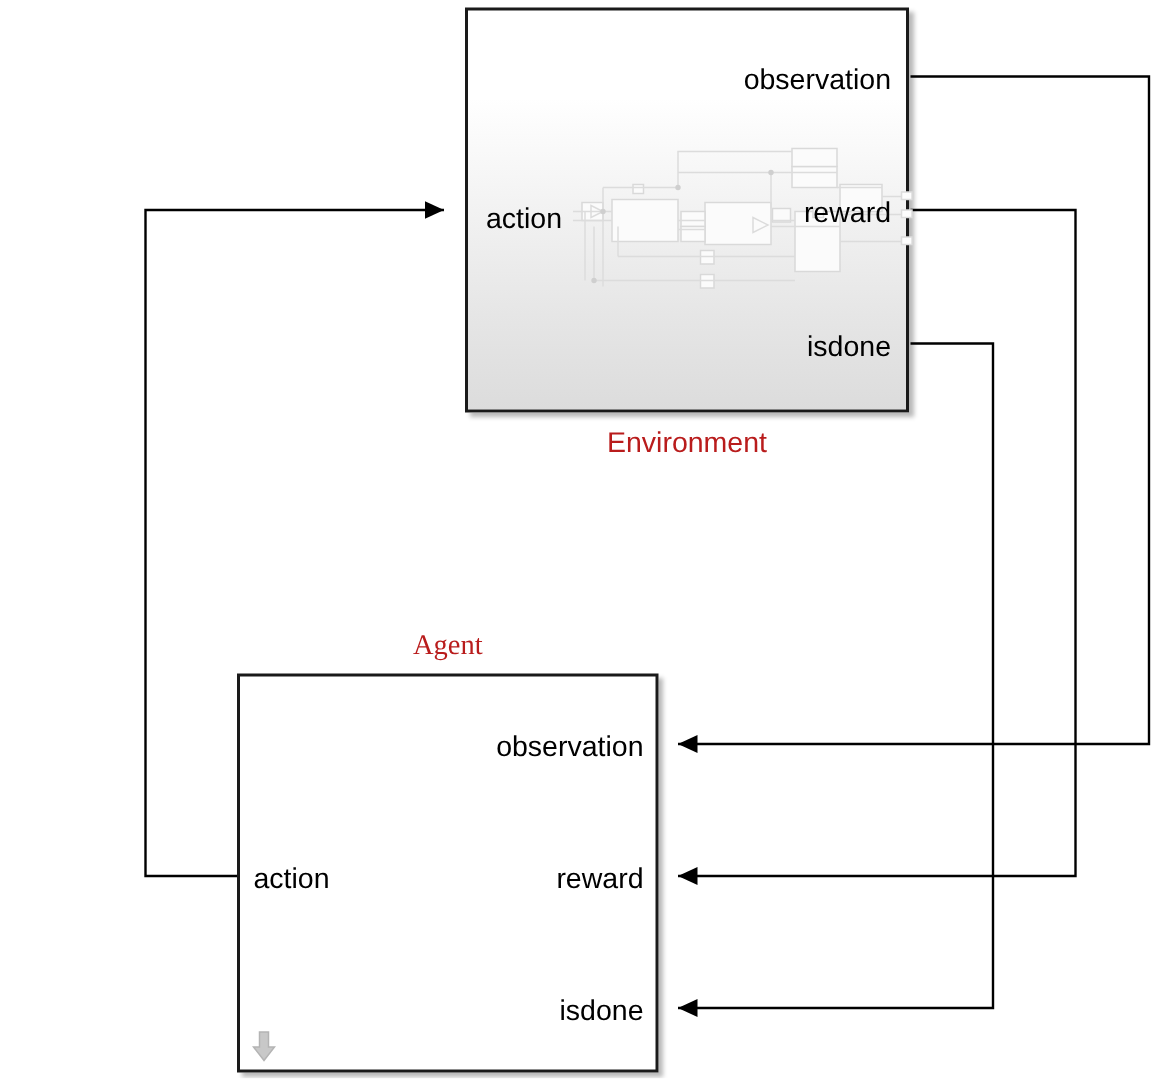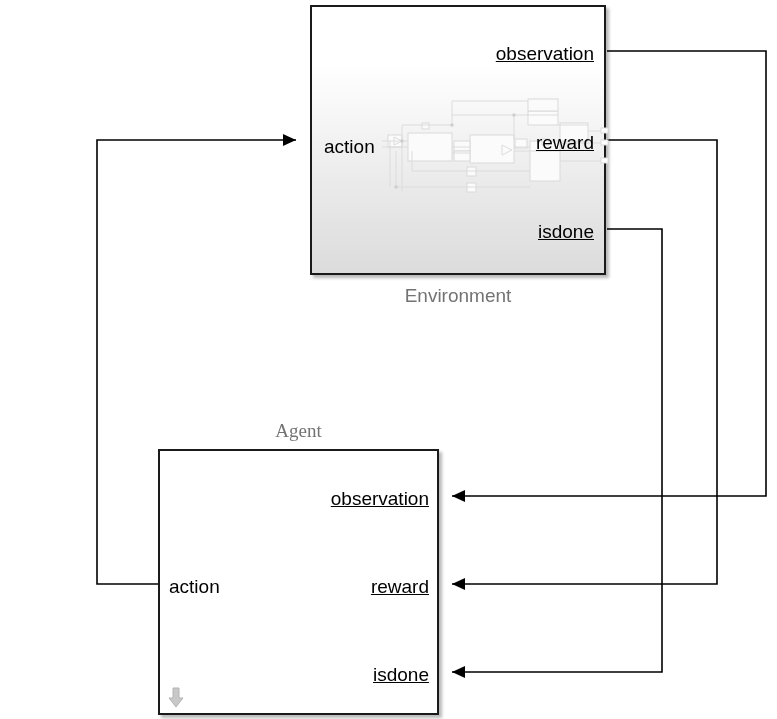--- a/index.html
+++ b/index.html
@@ -48,26 +48,25 @@
   }
   .port-label {
     position: absolute;
     font-size: 19px;
     color: #000000;
     line-height: 19px;
     white-space: nowrap;
   }
   .port-right {
     text-align: right;
-    text-decoration: underline;
   }
   .block-caption {
     position: absolute;
     font-size: 19px;
-    color: #737373;
+    color: #b91c1c;
     line-height: 19px;
     white-space: nowrap;
     text-align: center;
   }
   .subsys-preview {
     position: absolute;
     left: 70px;
     top: 88px;
     width: 230px;
     height: 100px;

